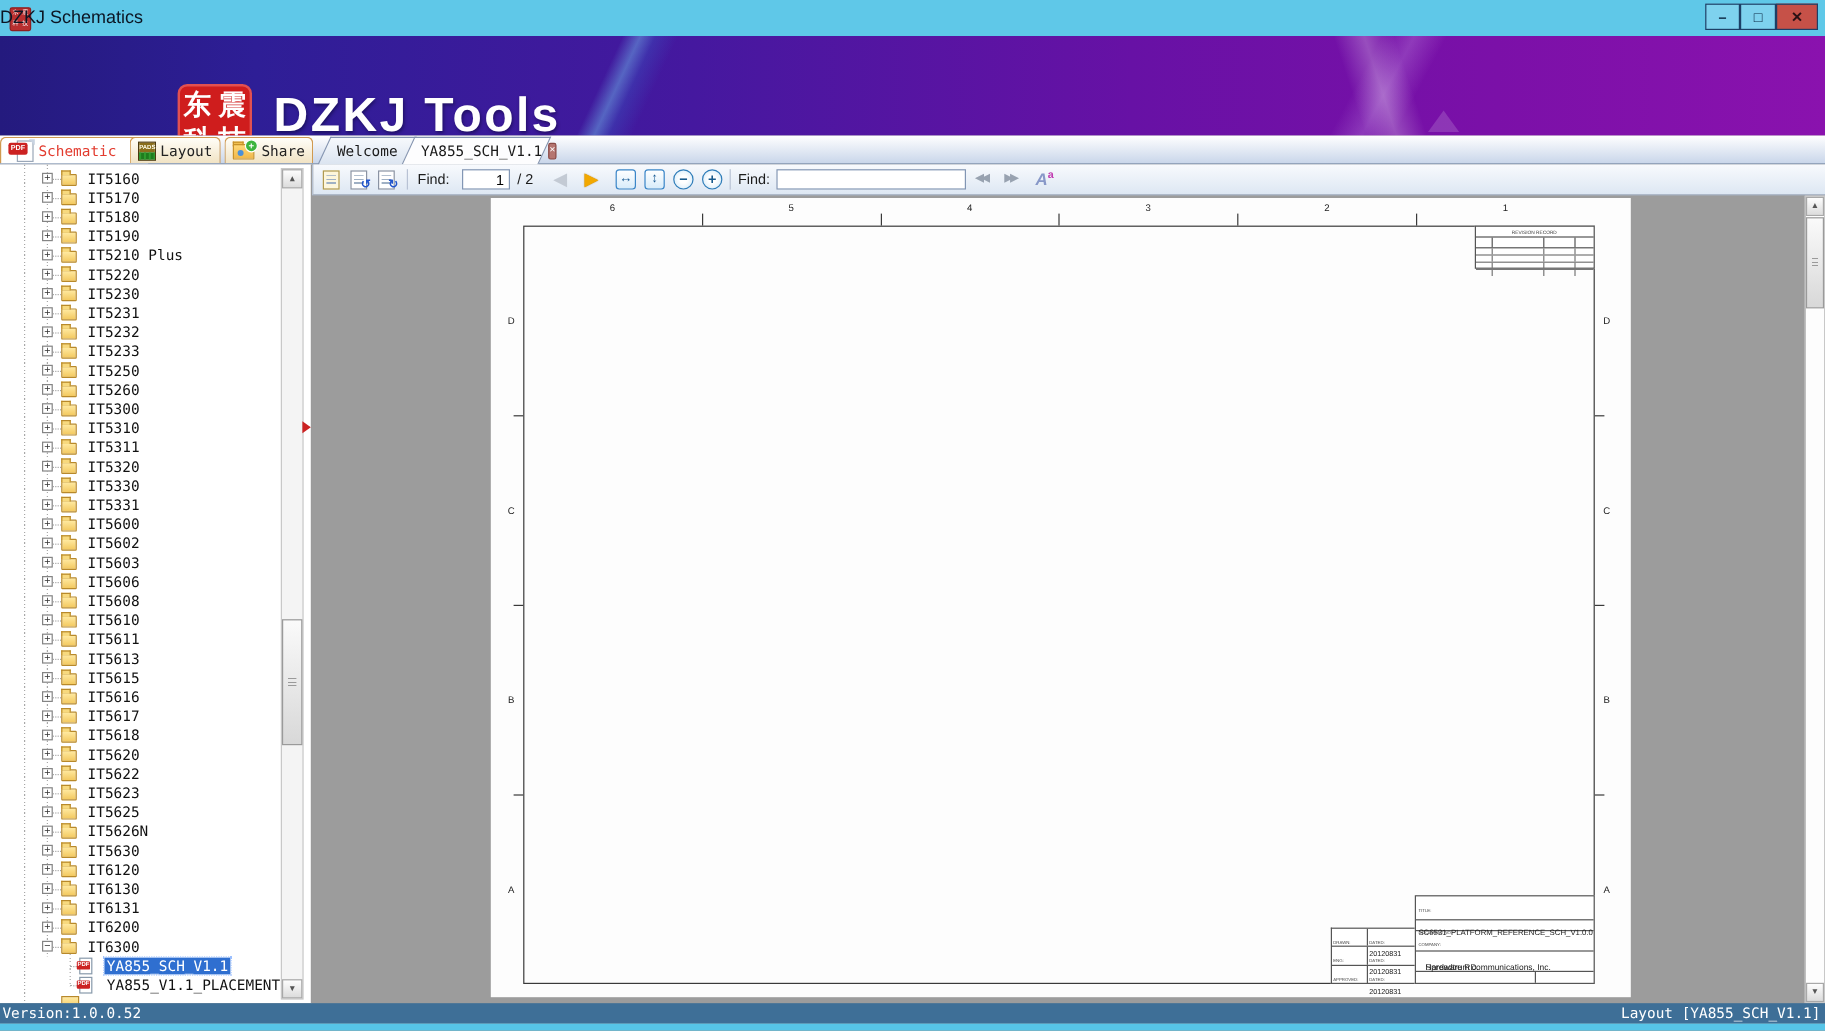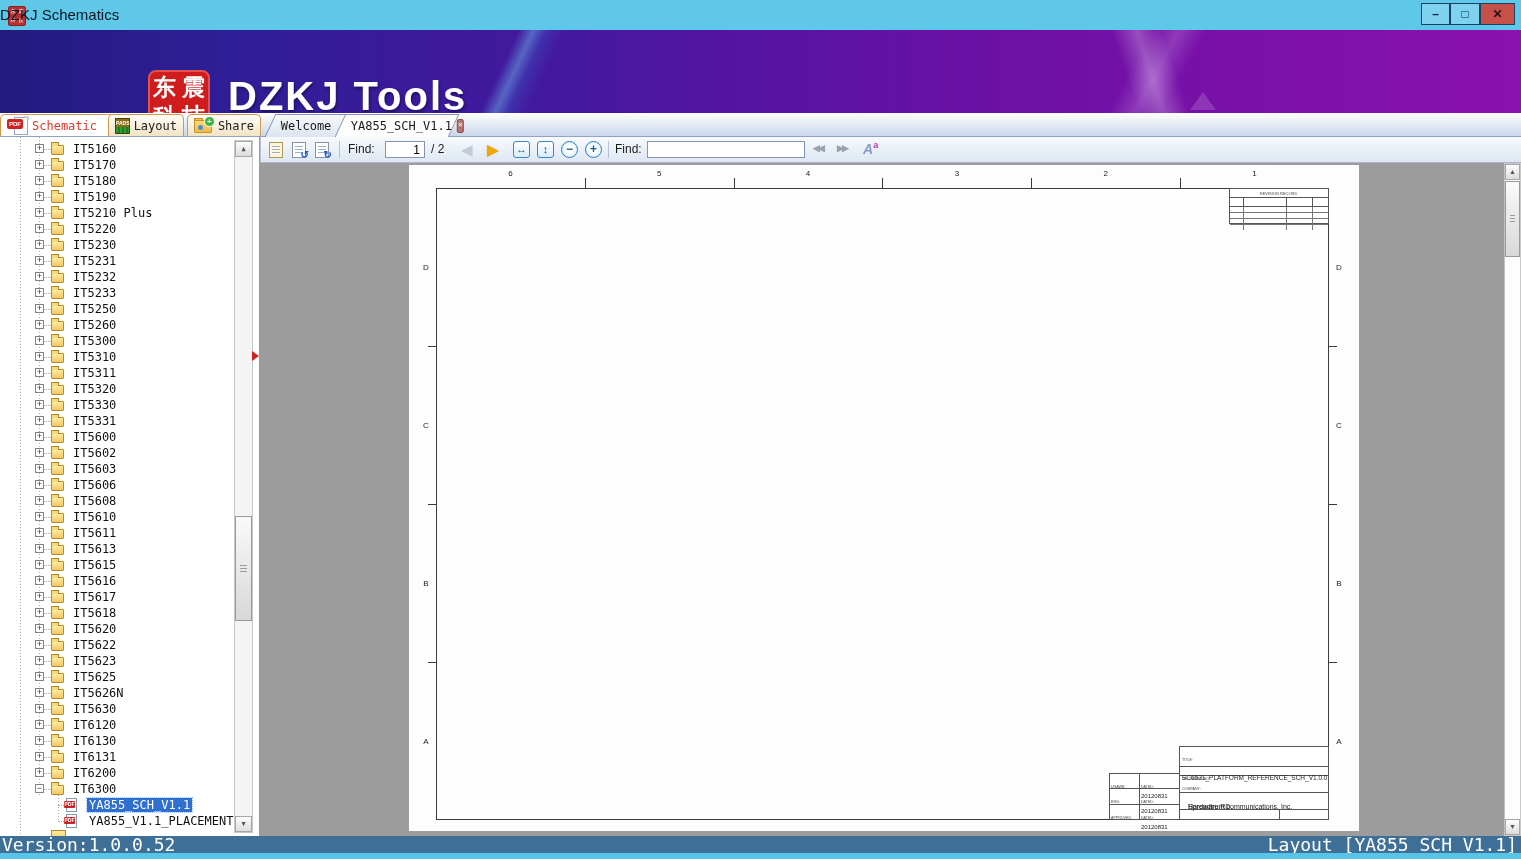--- a/index.html
+++ b/index.html
@@ -203,21 +203,21 @@
   .tb-sheet{width:44px;padding:0 2px;overflow:hidden;}
   .tb-left{position:absolute;left:700px;top:608px;width:70px;height:47px;border:1px solid #555;
       border-right:none;box-sizing:border-box;background:#fff;}
   .tb-lrow{height:15.3px;border-bottom:1px solid #555;box-sizing:border-box;display:flex;}
   .tb-lrow:last-child{border-bottom:none;}
   .tb-sign{width:30px;border-right:1px solid #555;box-sizing:border-box;padding:1px;}
   .tb-date{flex:1;padding:1px;}
   .tb-dateval{font-size:6px;color:#222;display:block;white-space:nowrap;}
   
   .statusbar{position:absolute;left:0;top:836px;width:1521px;height:17px;background:#3e6f97;
-      color:#fff;font-family:"DejaVu Sans Mono",monospace;font-size:18px;line-height:17px;}
+      color:#fff;font-family:"DejaVu Sans Mono",monospace;font-size:12px;line-height:17px;}
   .status-left{position:absolute;left:2px;top:0;}
   .status-right{position:absolute;right:4px;top:0;}
   .status-edge{position:absolute;left:0;top:853px;width:1521px;height:6px;background:#56c5e8;}
 </style>
 </head>
 <body>
 
 <div class="titlebar">
   <div class="app-icon">
     <span>东</span>

